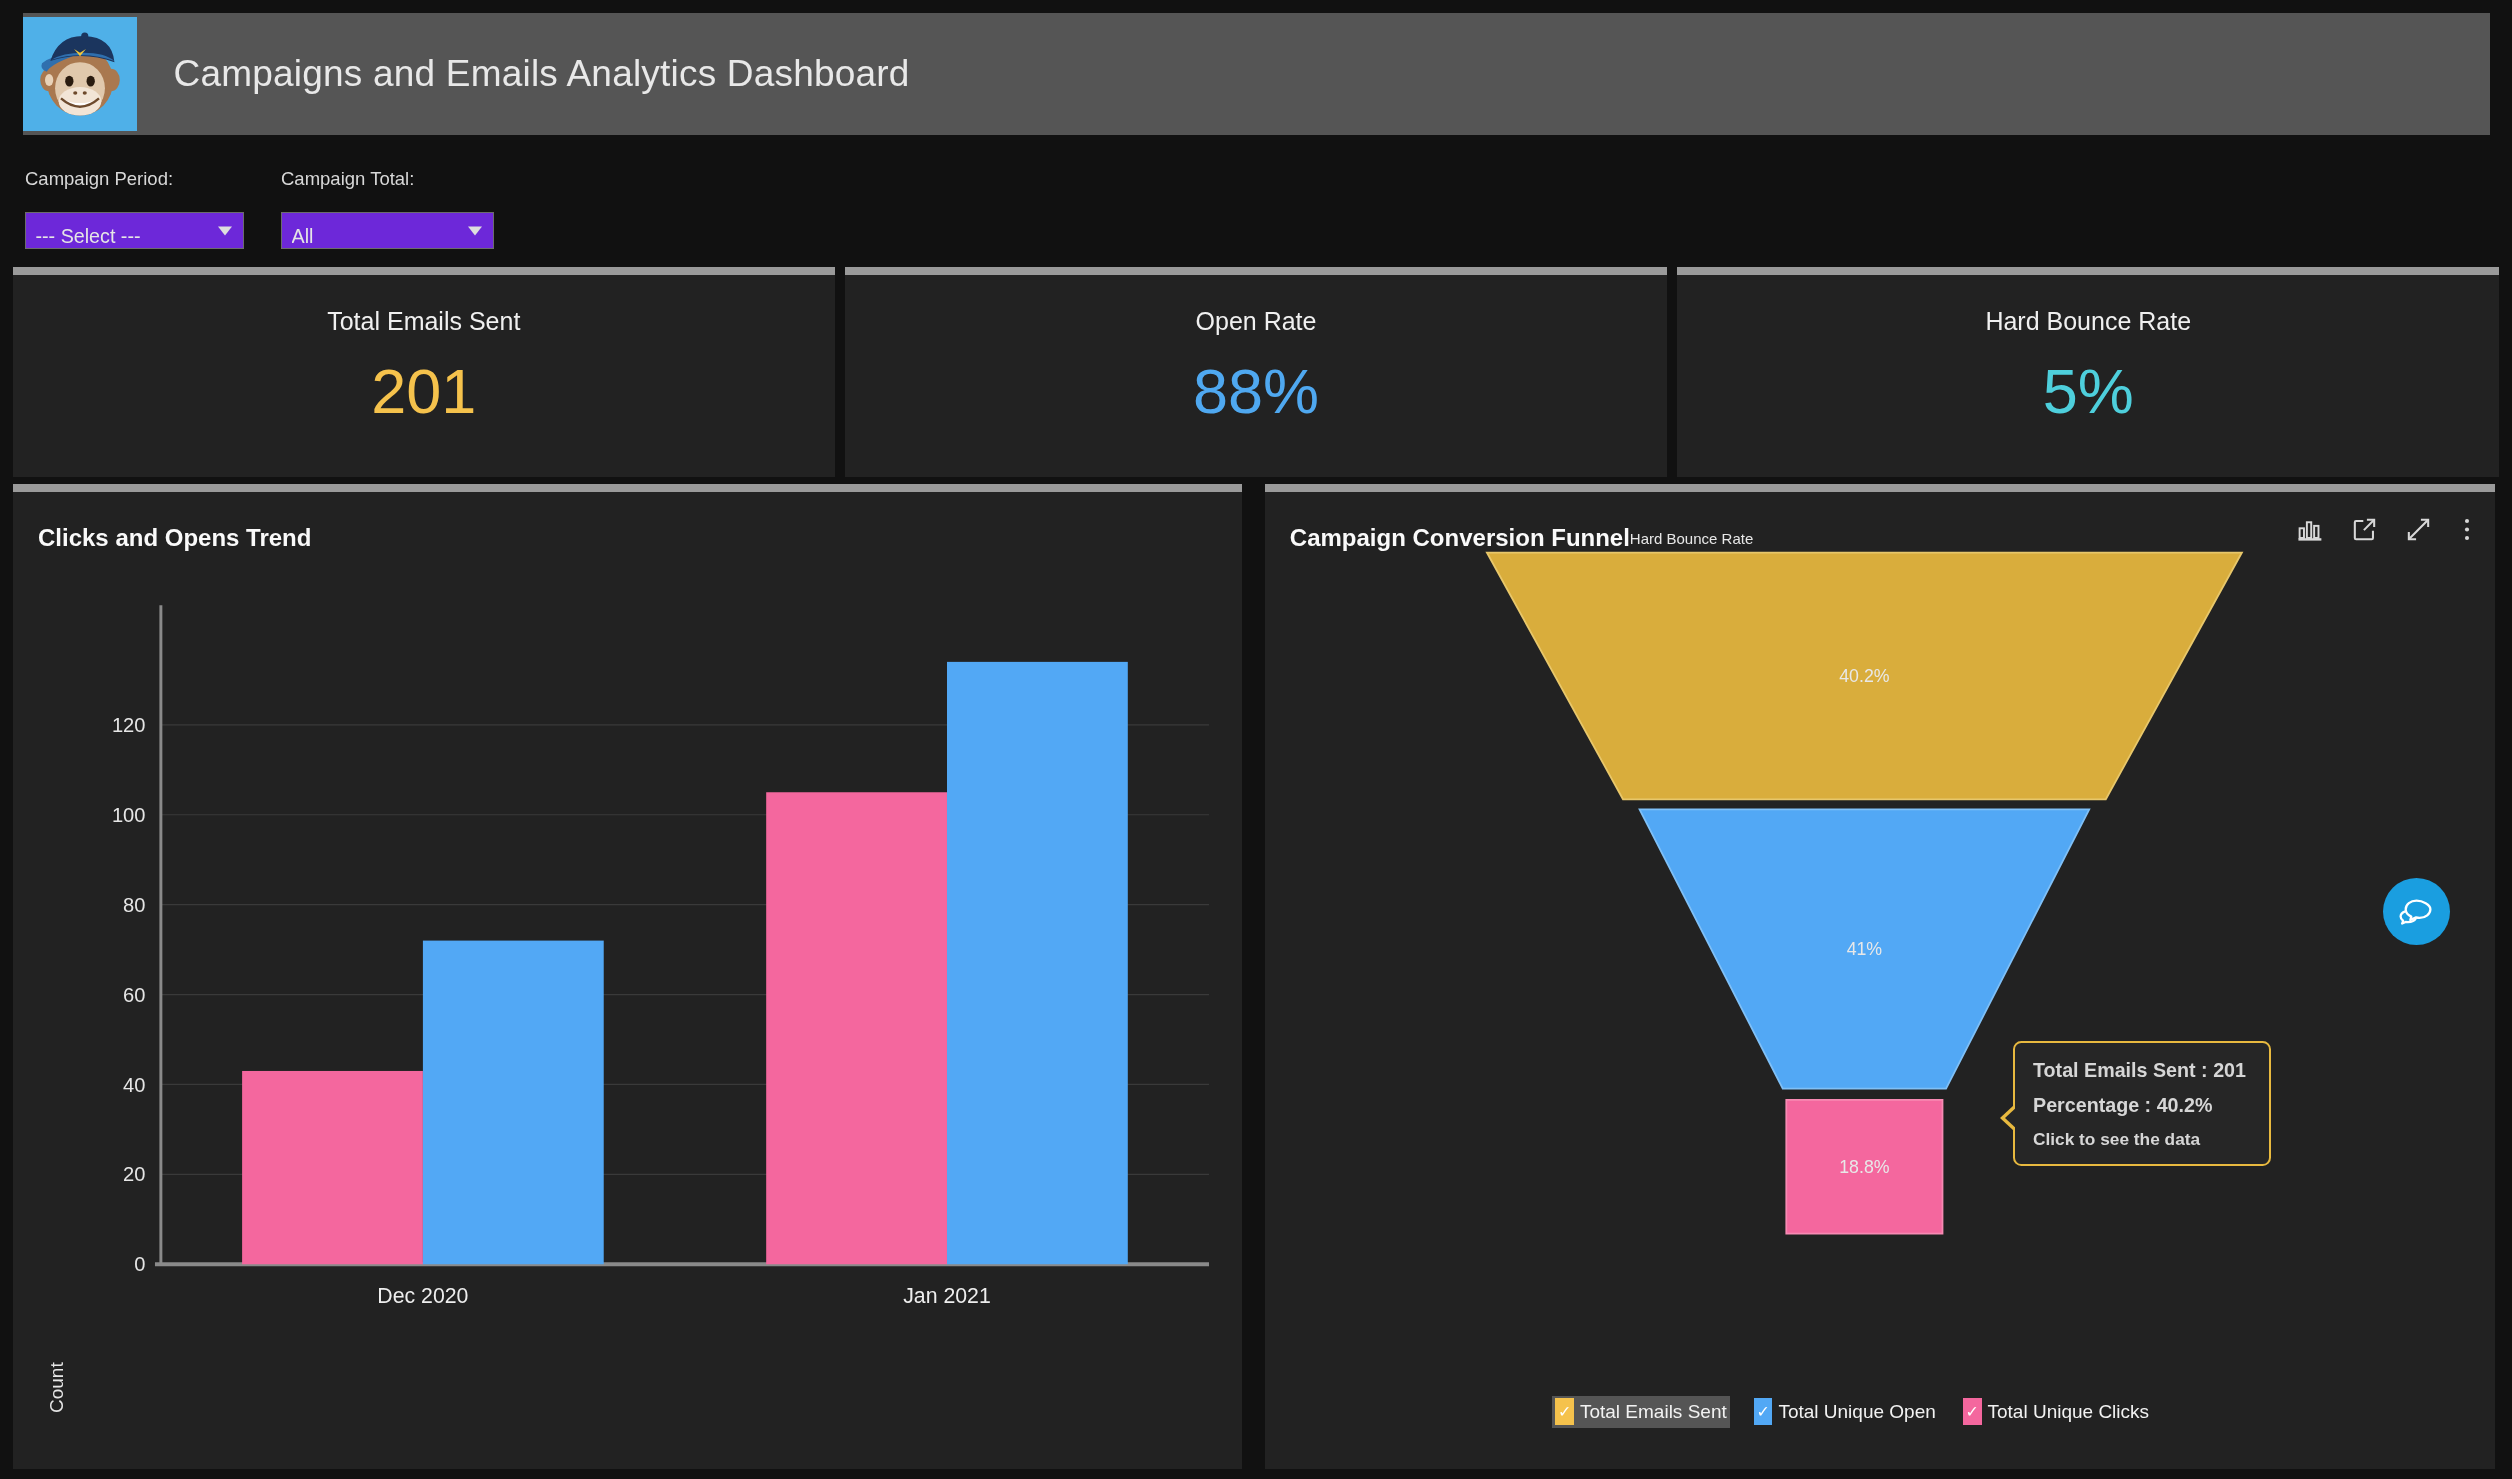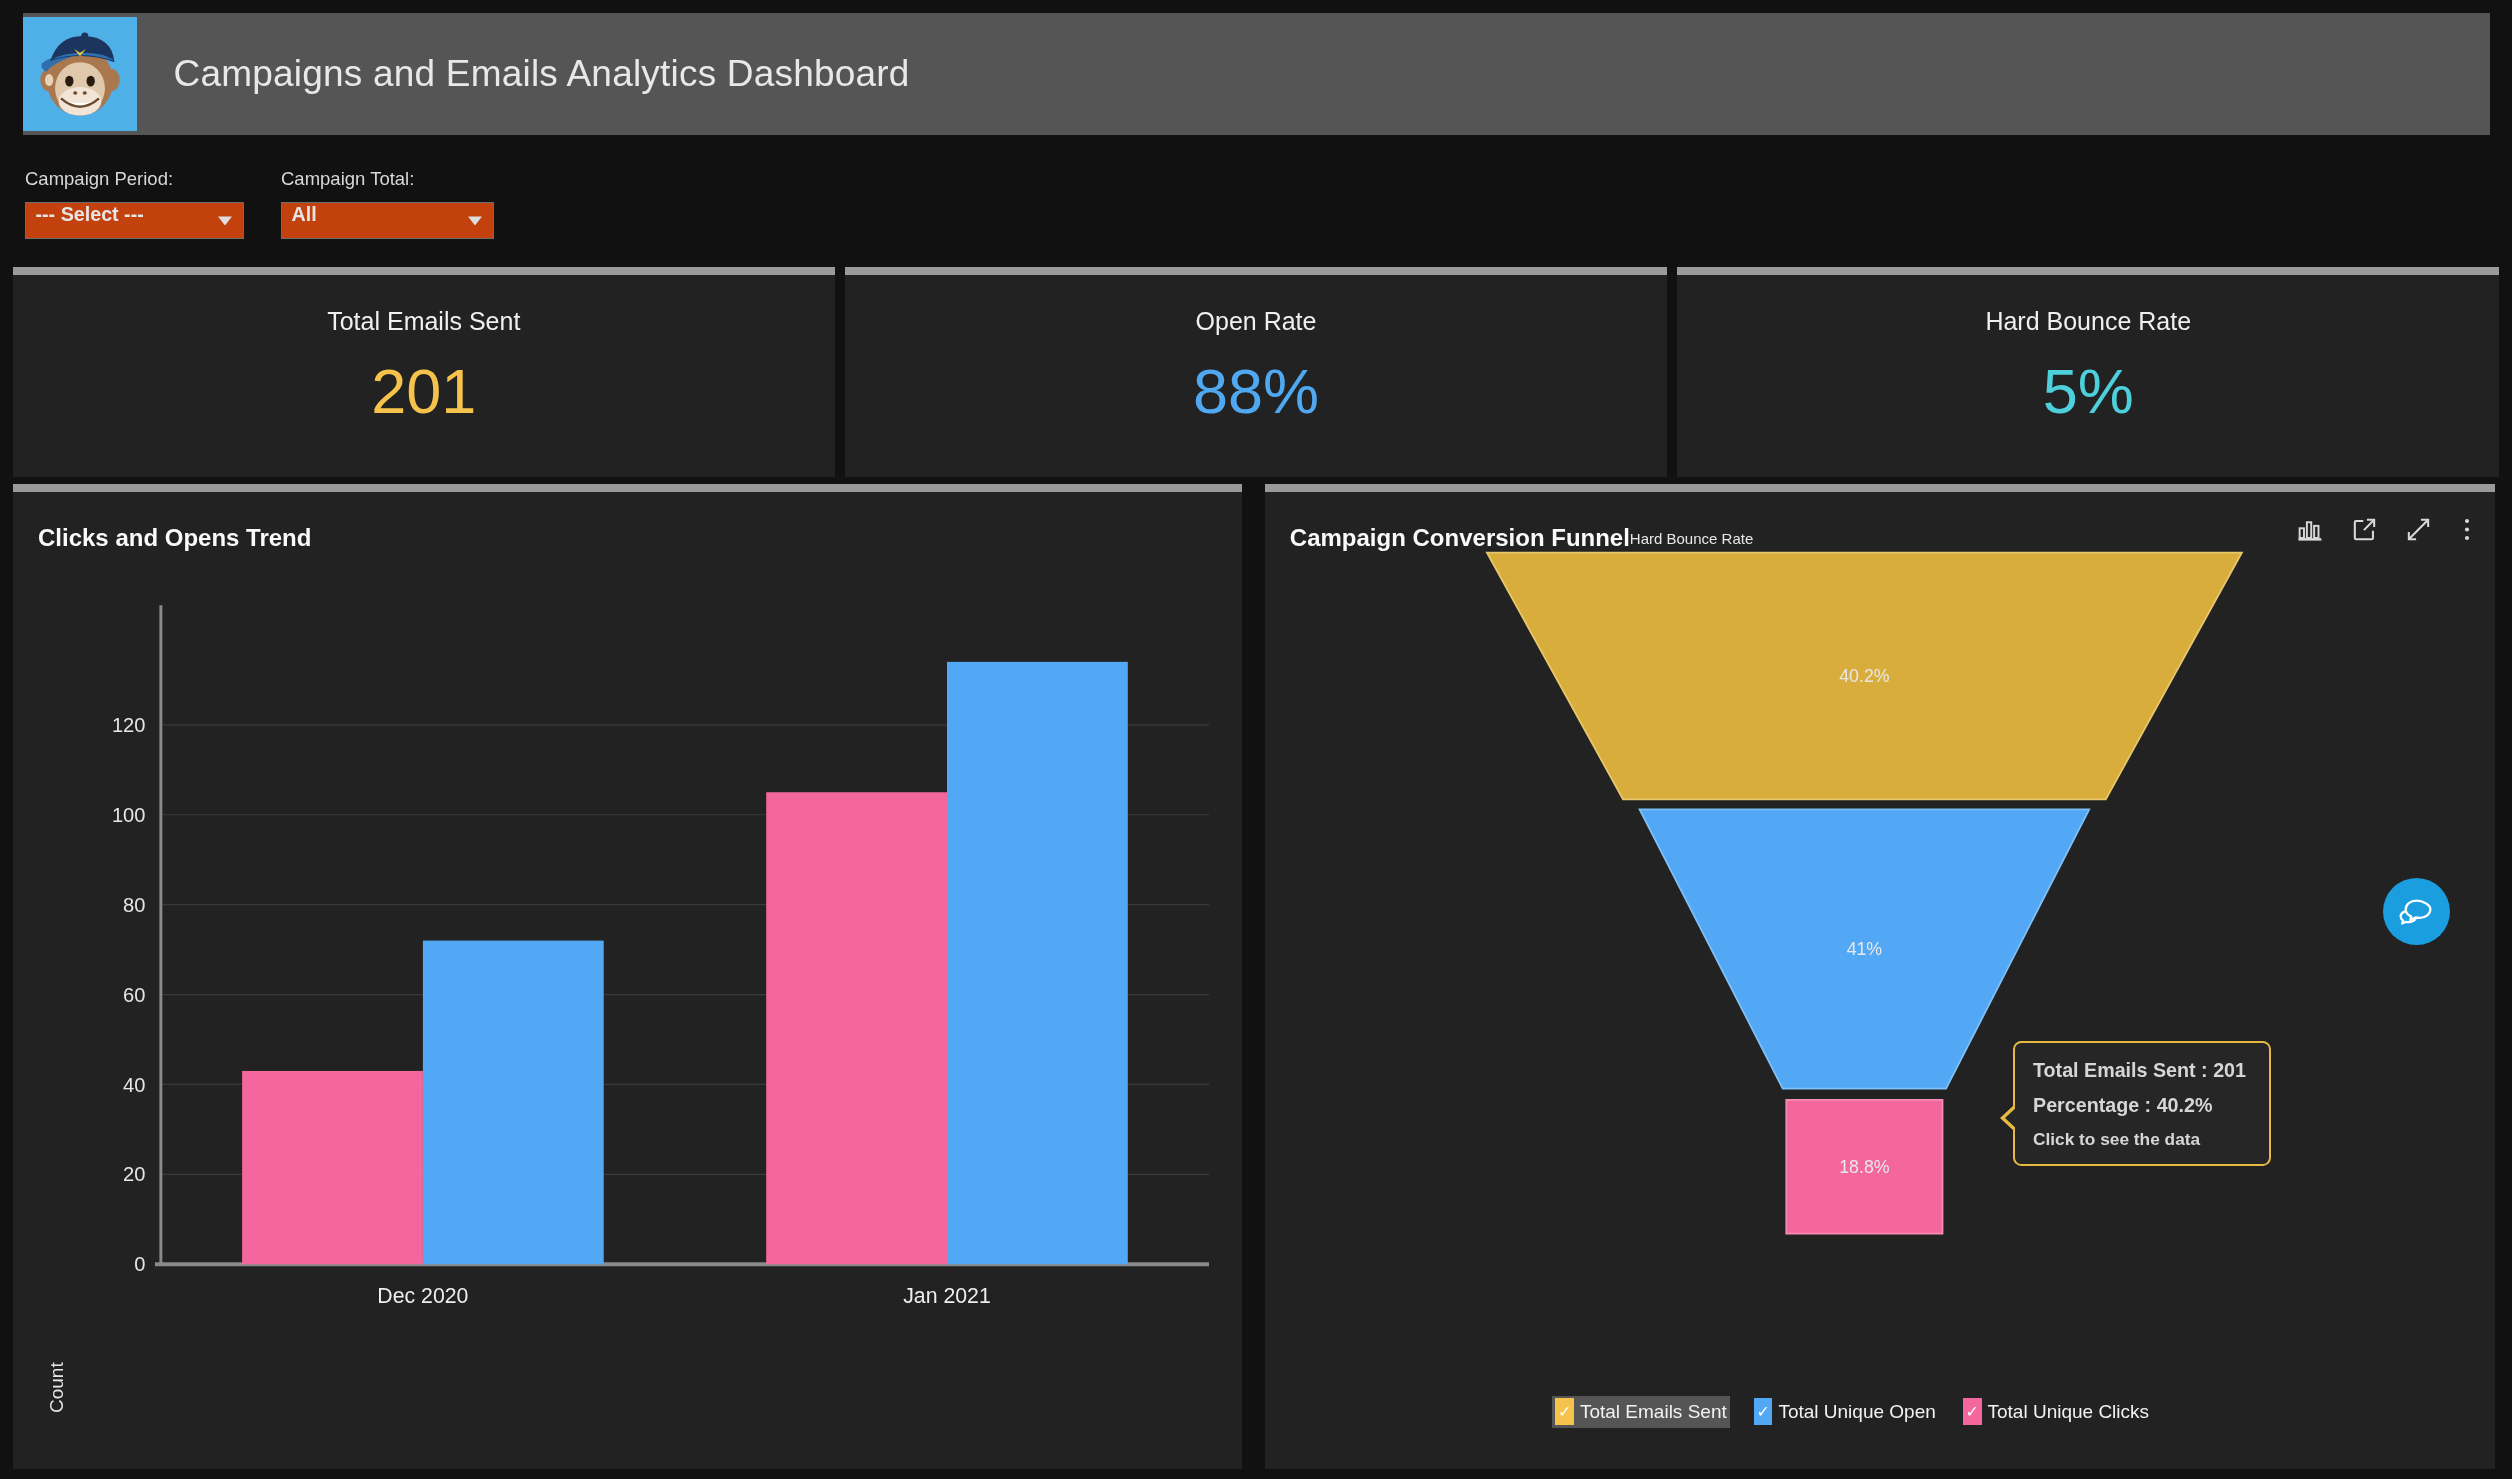--- a/index.html
+++ b/index.html
@@ -32,32 +32,31 @@
     white-space: nowrap;
   }
 
   
   .filters {
     position: absolute; left: 25px; top: 168px;
     display: flex; gap: 37px;
   }
   .filter-group { display: flex; flex-direction: column; }
   .filter-label {
-    color: #d8d8d8; font-size: 18.5px; margin-bottom: 12px;
+    color: #d8d8d8; font-size: 18.5px; margin-bottom: 22px;
     white-space: nowrap;
   }
   .filter-select {
     position: relative;
     height: 37px;
-    background: #c2410c;
+    background: #6d28d9;
     border: 0.6px solid #6c6c6c;
-    display: flex; align-items: flex-start;
+    display: flex; align-items: flex-end;
     padding: 0 33px 0 9.5px;
     cursor: pointer;
-    font-weight: bold;
   }
   .filter-select.w1 { width: 219px; }
   .filter-select.w2 { width: 213px; }
   .filter-value {
     color: #e6e6e6; font-size: 19.7px; white-space: nowrap;
     overflow: hidden;
   }
   .caret {
     position: absolute; right: 10.7px; top: 50%;
     width: 0; height: 0;

